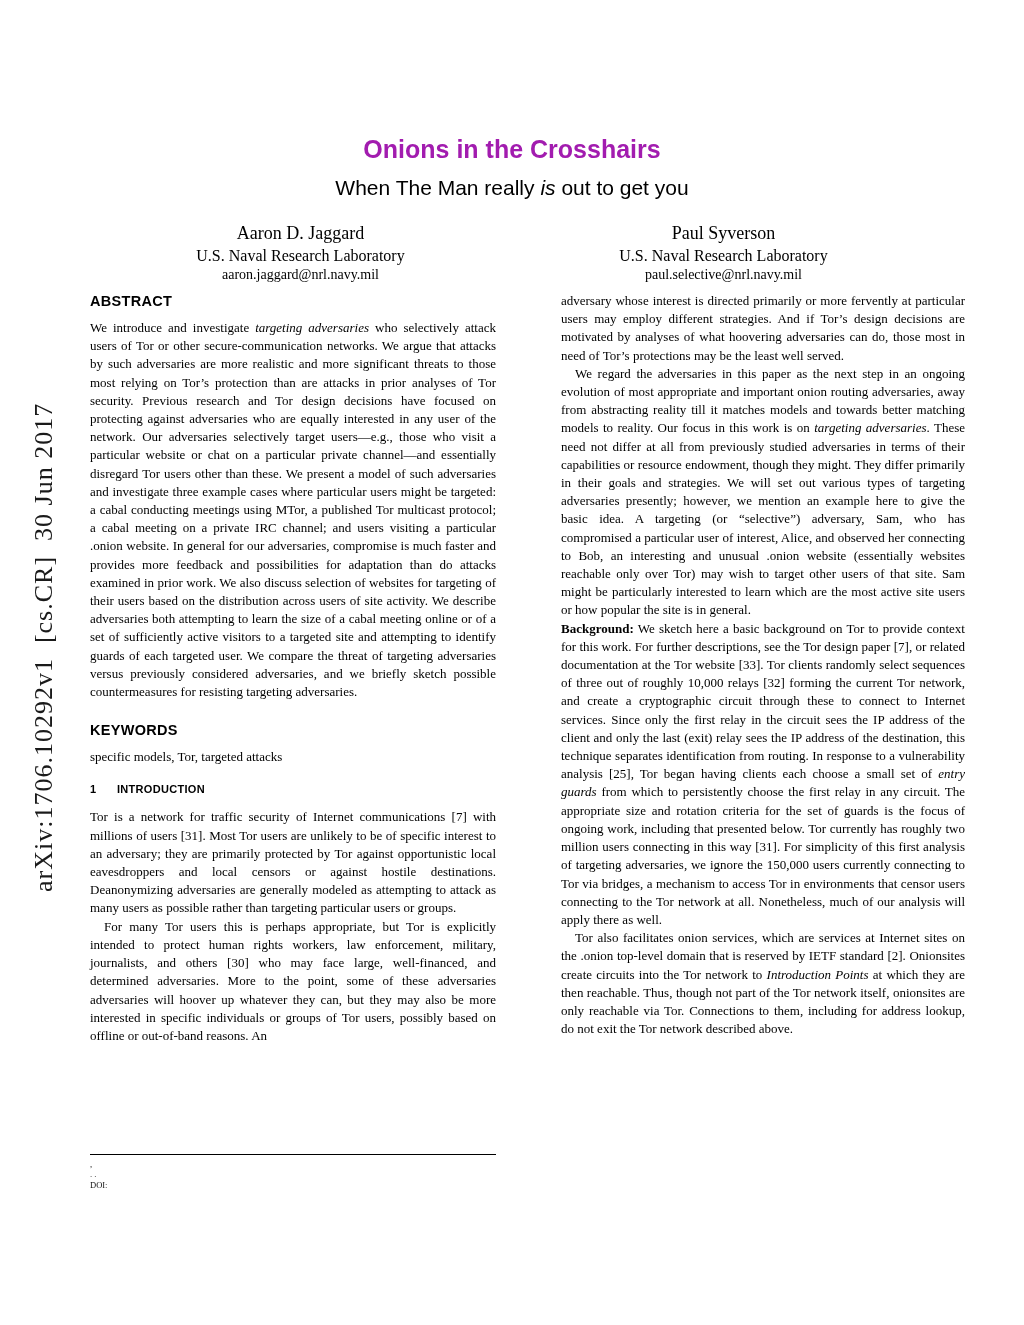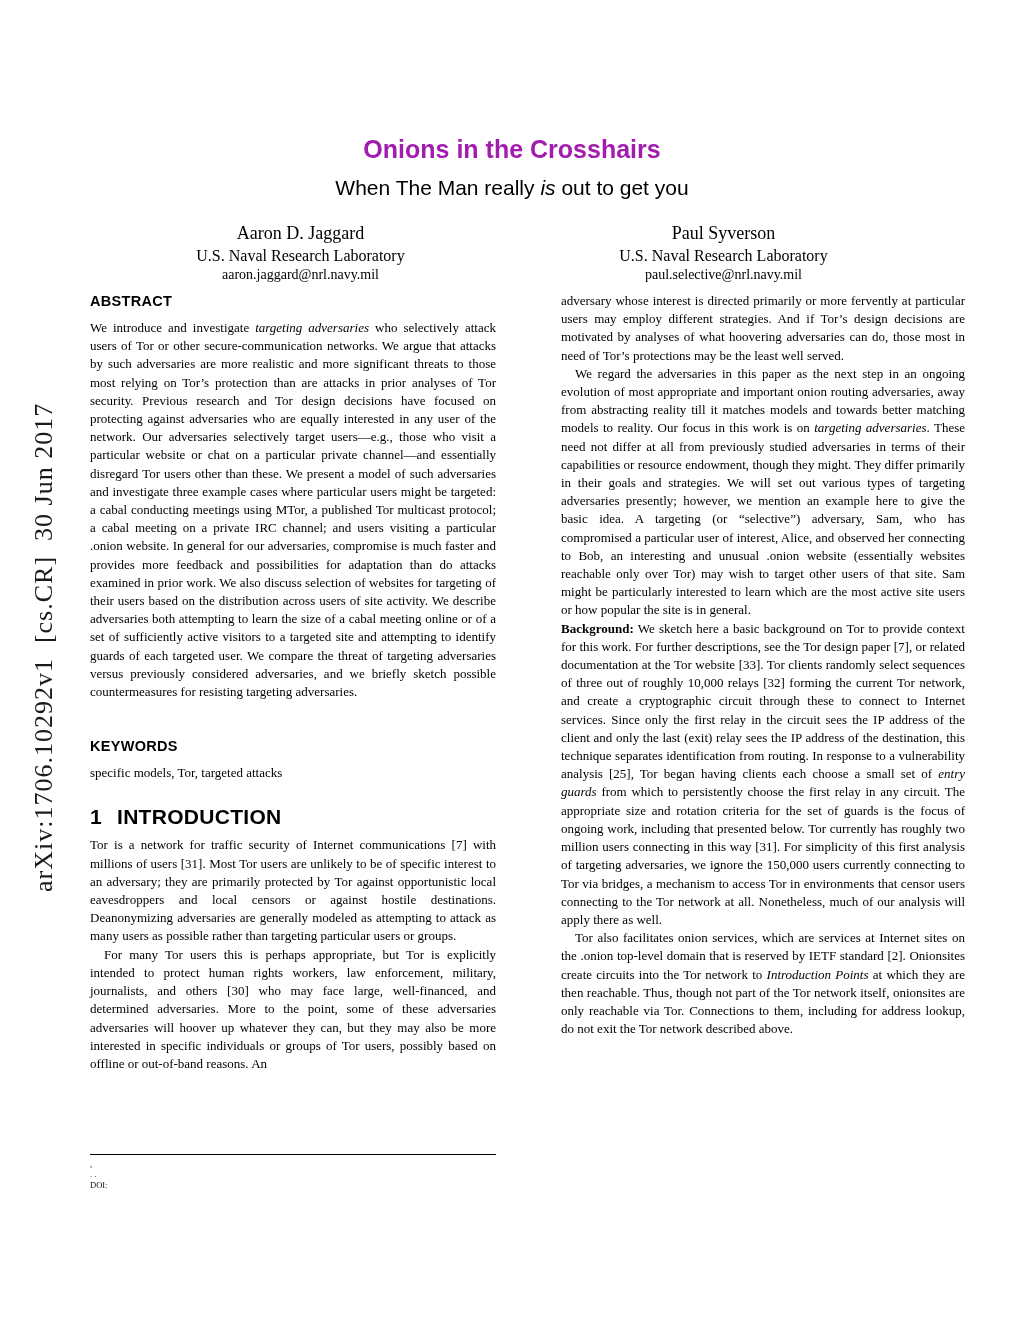--- a/index.html
+++ b/index.html
@@ -66,22 +66,22 @@
 
   .sec-heading {
     font-family:"Liberation Sans", sans-serif;
     font-weight:bold;
     font-size:14.5px;
     line-height:19px;
     letter-spacing:0.3px;
     margin-bottom:8px;
     color:#000;
   }
-  .sec-heading.keywords { margin-top:36px; }
-  .sec-heading.numbered { margin-top:25px; font-size:21px; line-height:20px; margin-bottom:9px; }
+  .sec-heading.keywords { margin-top:20px; }
+  .sec-heading.numbered { margin-top:13px; font-size:11px; line-height:20px; margin-bottom:9px; }
   .sec-num { display:inline-block; width:27px; }
 
   .para {
     font-size:13px;
     line-height:18.2px;
     text-align:justify;
     hyphens:auto;
     -webkit-hyphens:auto;
   }
   .para.indent { text-indent:14px; }

